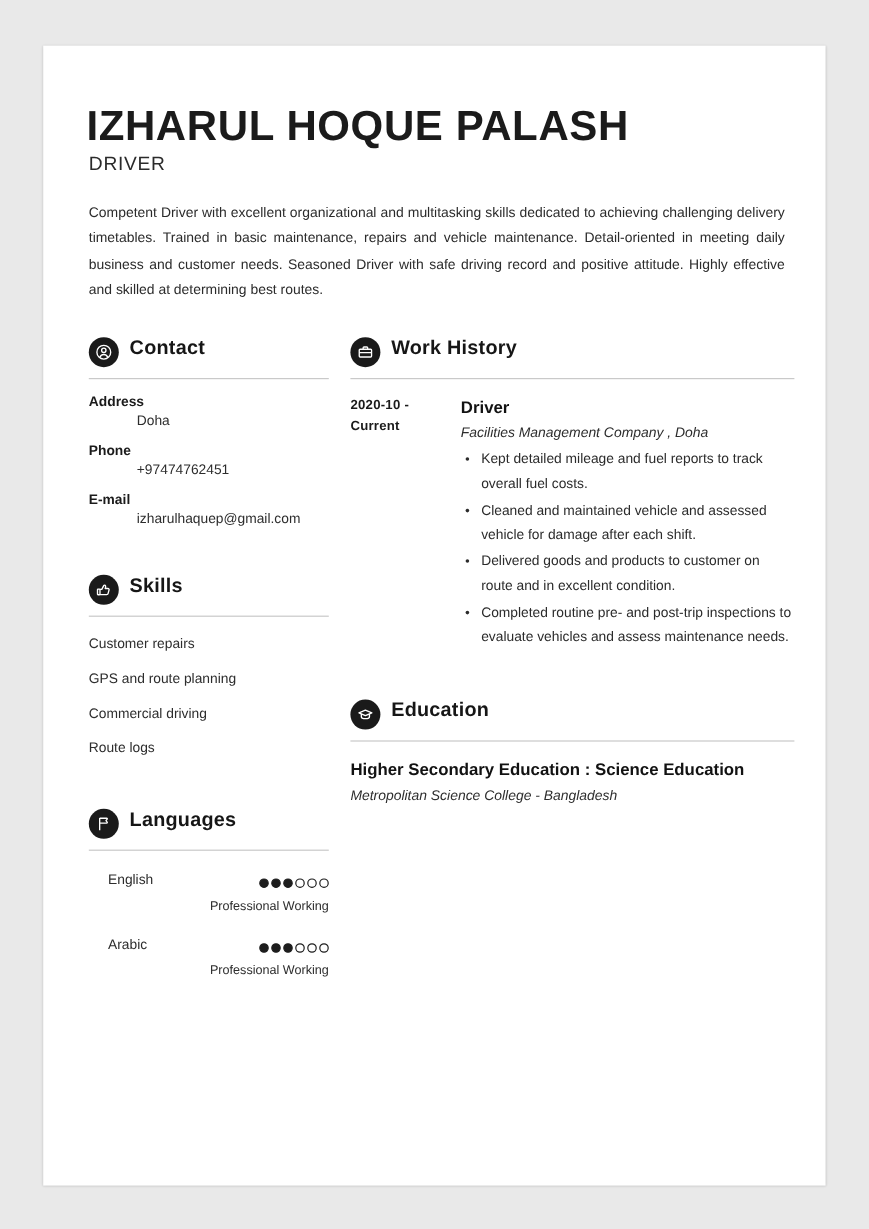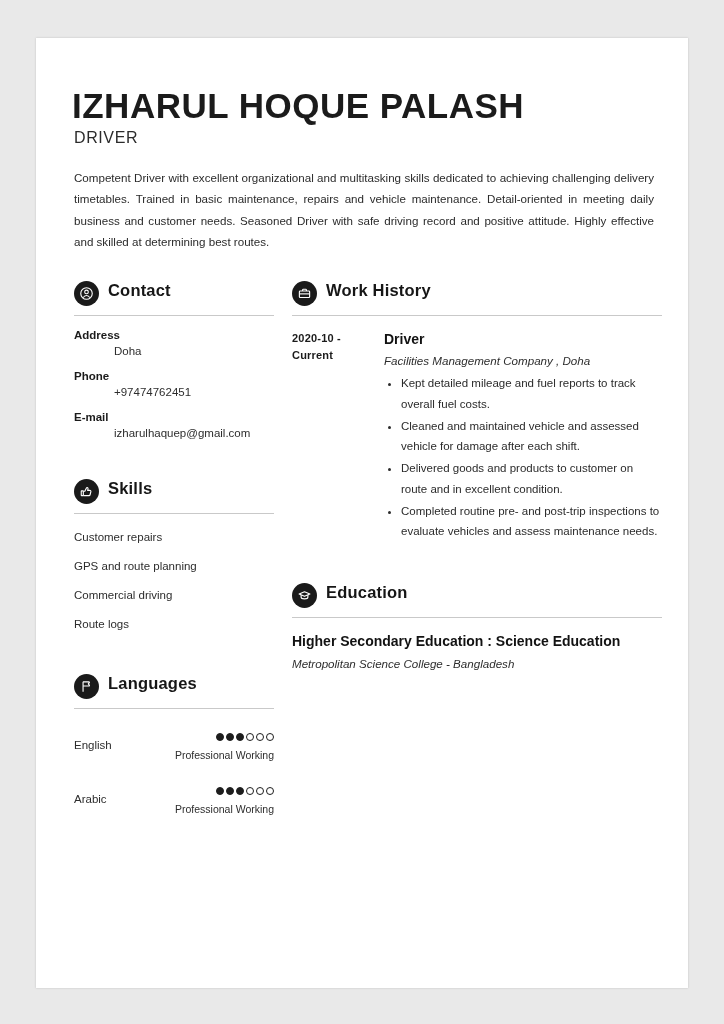--- a/index.html
+++ b/index.html
@@ -113,22 +113,23 @@
   .skill {
     font-size: 11.5px;
     color: #2d2d2d;
     margin-top: 17px;
   }
 
   
   .lang-row {
     display: flex;
     justify-content: space-between;
-    align-items: center;
+    align-items: flex-start;
     margin-top: 18px;
+    margin-left: 16px;
   }
   .lang-name {
     font-size: 11.5px;
     color: #2d2d2d;
     padding-top: 1px;
   }
   .lang-right { text-align: right; width: 110px; }
   .dots { line-height: 1; }
   .dot {
     display: inline-block;

